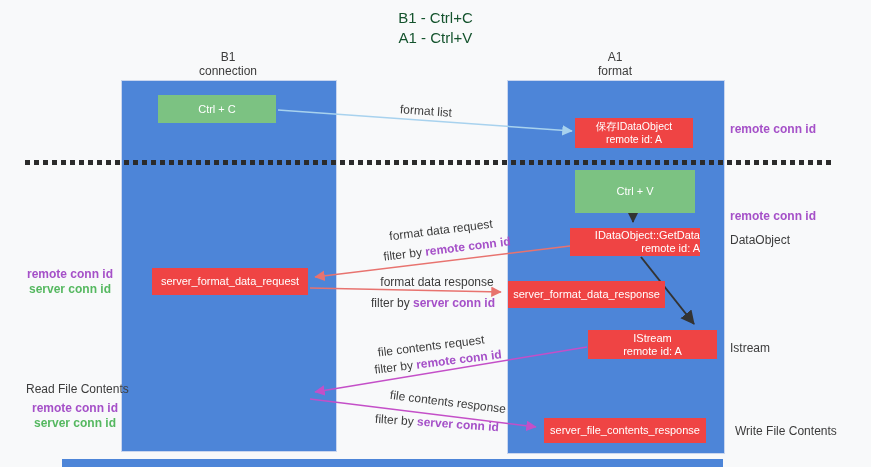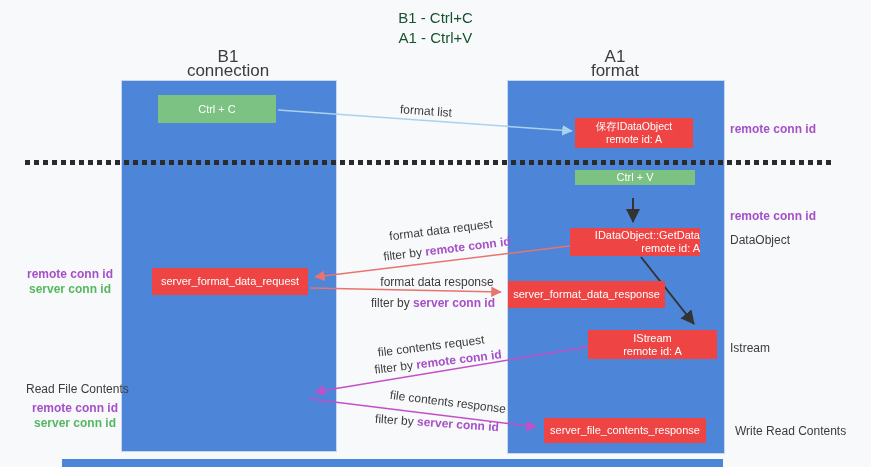--- a/index.html
+++ b/index.html
@@ -12,21 +12,21 @@
     background:#f8f9fa;
   }
   .abs{position:absolute;}
   .title{
     width:100%;text-align:center;color:#14532d;font-size:15px;line-height:20px;
   }
   .lane{
     background:#4d85d8;border:1px solid #c9d6ef;
   }
   .lane-header{
-    text-align:center;color:#3c3c3c;font-size:17px;line-height:14px;
+    text-align:center;color:#3c3c3c;font-size:12px;line-height:14px;
   }
   .node{
     display:flex;flex-direction:column;align-items:center;justify-content:center;
     color:#ffffff;font-size:11px;line-height:13px;text-align:center;white-space:nowrap;
   }
   .node.green{background:#7cc282;}
   .node.orange{background:#ef4444;}
   .lbl{font-size:12px;color:#3c3c3c;white-space:nowrap;}
   .lbl-purple{font-size:12px;font-weight:bold;color:#a550c8;white-space:nowrap;}
   .lbl-green{font-size:12px;font-weight:bold;color:#55b860;white-space:nowrap;}
@@ -95,21 +95,21 @@
 
   <div class="abs node green" style="left:158px;top:95px;width:118px;height:28px;">
     <span>Ctrl + C</span>
   </div>
 
   <div class="abs node orange" style="left:575px;top:118px;width:118px;height:30px;font-size:10.5px;">
     <span>保存IDataObject</span>
     <span>remote id: A</span>
   </div>
 
-  <div class="abs node green" style="left:575px;top:170px;width:120px;height:15px;">
+  <div class="abs node green" style="left:575px;top:170px;width:120px;height:43px;">
     <span>Ctrl + V</span>
   </div>
 
   <div class="abs node orange" style="left:570px;top:228px;width:130px;height:28px;align-items:flex-end;">
     <span>IDataObject::GetData</span>
     <span>remote id: A</span>
   </div>
 
   <div class="abs node orange" style="left:152px;top:268px;width:156px;height:27px;">
     <span>server_format_data_request</span>
@@ -126,21 +126,21 @@
 
 
   <div class="abs node orange" style="left:544px;top:418px;width:162px;height:25px;">
     <span>server_file_contents_response</span>
   </div>
 
   <div class="abs lbl-purple" style="left:730px;top:122px;">remote conn id</div>
   <div class="abs lbl-purple" style="left:730px;top:209px;">remote conn id</div>
   <div class="abs lbl" style="left:730px;top:233px;">DataObject</div>
   <div class="abs lbl" style="left:730px;top:341px;">Istream</div>
-  <div class="abs lbl" style="left:735px;top:424px;">Write Read Contents</div>
+  <div class="abs lbl" style="left:735px;top:424px;">Write File Contents</div>
 
   <div class="abs lbl-purple" style="left:27px;top:267px;">remote conn id</div>
   <div class="abs lbl-green" style="left:29px;top:282px;">server conn id</div>
   <div class="abs lbl" style="left:26px;top:382px;">Read File Contents</div>
   <div class="abs lbl-purple" style="left:32px;top:401px;">remote conn id</div>
   <div class="abs lbl-green" style="left:34px;top:416px;">server conn id</div>
 
   <div class="abs arrow-label center" style="left:426px;top:111px;transform:translate(-50%,-50%) rotate(4deg);">format list</div>
 
   <div class="abs arrow-label center" style="left:441px;top:230px;transform:translate(-50%,-50%) rotate(-7deg);">format data request</div>

